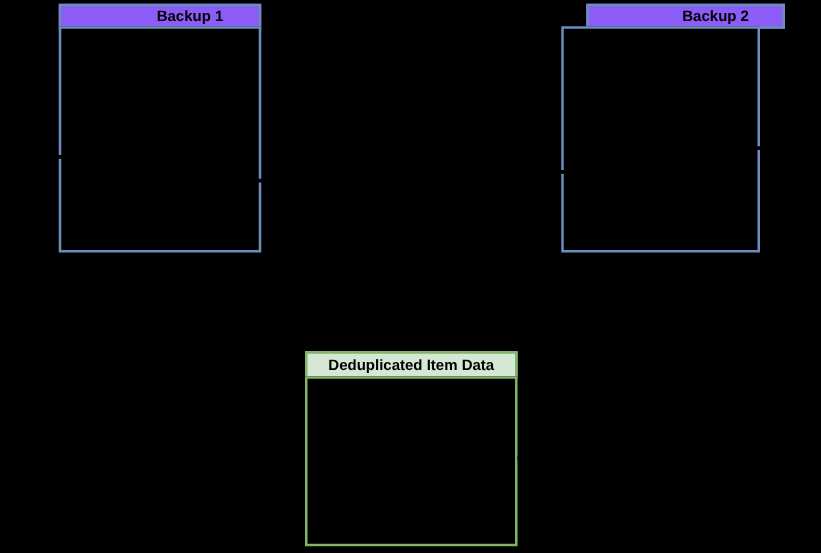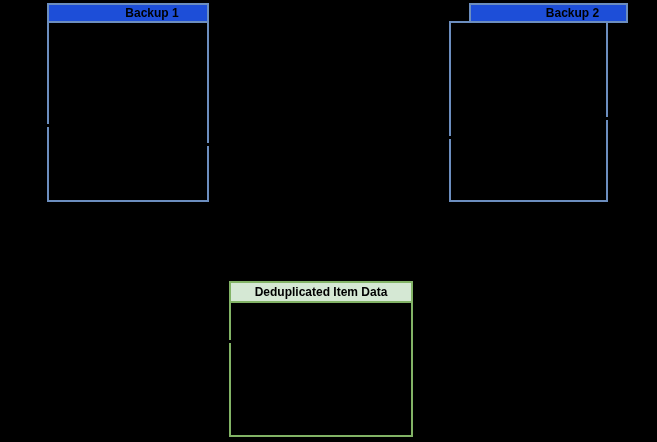--- a/index.html
+++ b/index.html
@@ -31,37 +31,37 @@
     color: #000000;
     line-height: 1;
   }
   .box-body {
     box-sizing: border-box;
     width: 100%;
     border: 2px solid;
     margin-top: -2px;
     background: #000000;
   }
-  .blue .box-header { background: #1d4ed8; border-color: #6c8ebf; padding-left: 48px; }
+  .blue .box-header { background: #8b5cf6; border-color: #6c8ebf; padding-left: 48px; }
   .blue .box-body   { border-color: #6c8ebf; }
   .green .box-header { background: #d5e8d4; border-color: #82b366; }
   .green .box-body   { border-color: #82b366; }
 
   
   #backup1 { left: 47px; top: 3px; width: 162px; }
   #backup1 .box-header { height: 20px; }
   #backup1 .box-body   { height: 181px; }
 
   
   #backup2 { left: 449px; top: 3px; width: 159px; }
   #backup2 .box-header { height: 20px; margin-left: 20px; }
   #backup2 .box-body   { height: 181px; }
 
   
-  #dedup { left: 229px; top: 281px; width: 184px; }
+  #dedup { left: 244px; top: 281px; width: 170px; }
   #dedup .box-header { height: 22px; }
   #dedup .box-body   { height: 136px; }
 
   
   .stub {
     position: absolute;
     width: 6px;
     height: 3px;
     background: #000000;
     z-index: 3;

